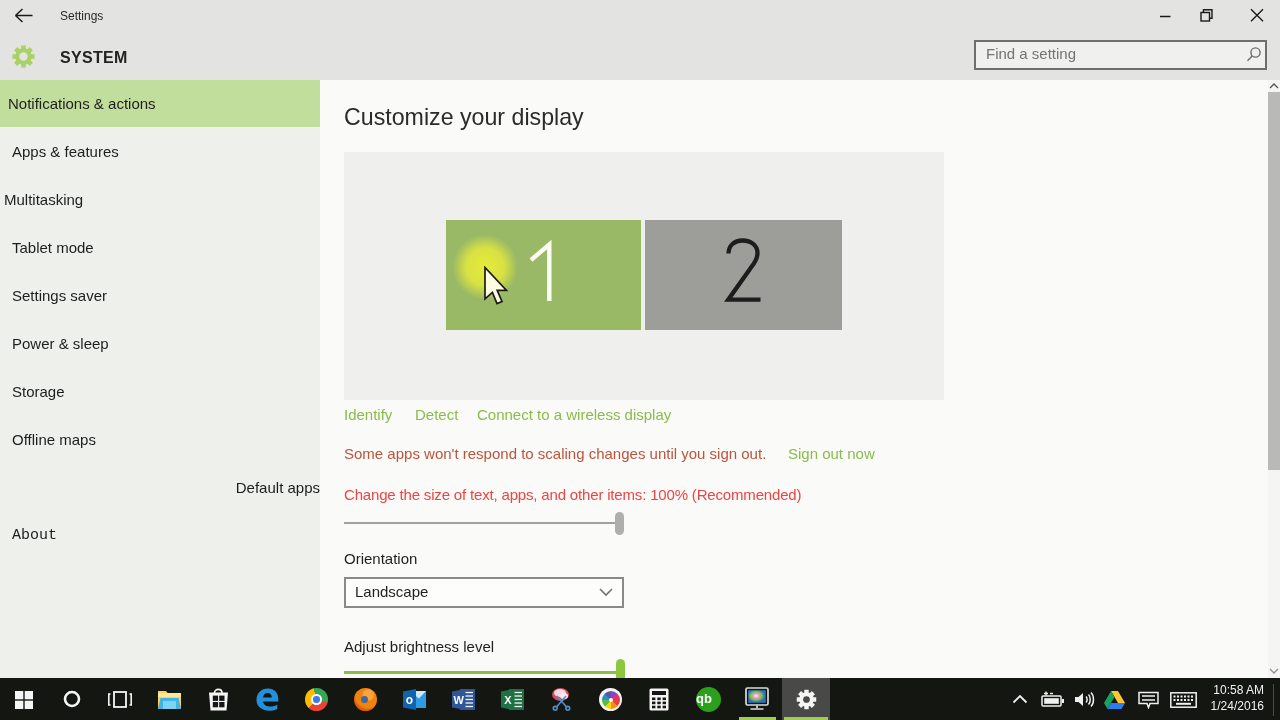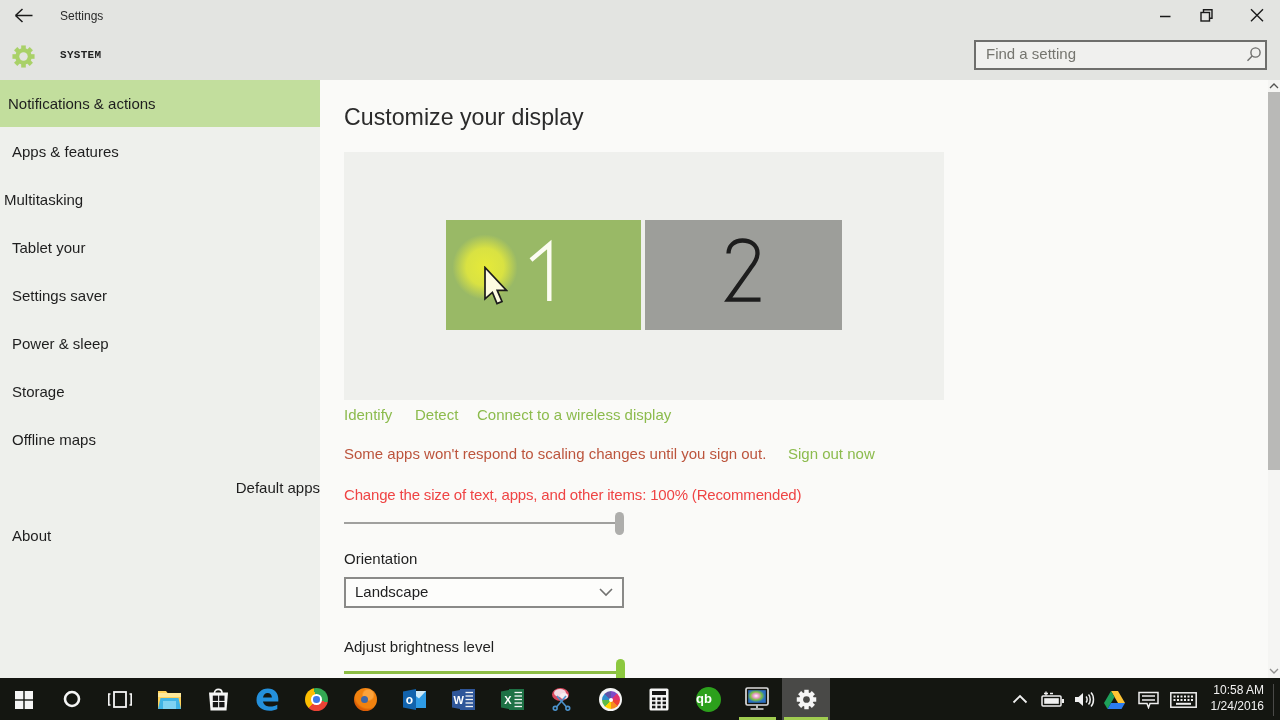--- a/index.html
+++ b/index.html
@@ -31,42 +31,42 @@
     <rect x="1.5" y="10.6" width="5" height="4.8"></rect>
     <rect x="19.5" y="10.6" width="5" height="4.8"></rect>
     <rect x="10.6" y="1.5" width="4.8" height="5" transform="rotate(45 13 13)"></rect>
     <rect x="10.6" y="19.5" width="4.8" height="5" transform="rotate(45 13 13)"></rect>
     <rect x="1.5" y="10.6" width="5" height="4.8" transform="rotate(45 13 13)"></rect>
     <rect x="19.5" y="10.6" width="5" height="4.8" transform="rotate(45 13 13)"></rect>
     <circle cx="13" cy="13" r="8.6"></circle>
   </g>
   <circle cx="13" cy="13" r="4.4" fill="#e3e4e1"></circle>
 </svg>
-<div class="abs" style="left:60px;top:49px;font-size:11px;font-weight:700;letter-spacing:0.3px;color:#222;font-family:Liberation Mono, monospace;">SYSTEM</div>
+<div class="abs" style="left:60px;top:49px;font-size:16px;font-weight:700;letter-spacing:0.3px;color:#222;">SYSTEM</div>
 
 <div class="abs" style="left:974px;top:40px;width:293px;height:30px;background:#f0f0ee;border:2px solid #6e6e6c;"></div>
 <div class="abs" style="left:986px;top:45px;font-size:15px;color:#75756f;">Find a setting</div>
 <svg class="abs" style="left:1246px;top:46px;" width="16" height="18" viewBox="0 0 16 18">
   <circle cx="9.5" cy="6.5" r="4.6" fill="none" stroke="#6e6e6c" stroke-width="1.4"></circle>
   <path d="M6.2 10 L1.5 14.8" stroke="#6e6e6c" stroke-width="1.4"></path>
 </svg>
 
 <div class="abs" style="left:0;top:80px;width:320px;height:598px;background:#eef0ec;"></div>
 <div class="abs" style="left:0;top:80px;width:320px;height:47px;background:#c2de9d;"></div>
 <div class="abs" style="left:0;top:80px;width:320px;font-size:15px;color:#1e1e1e;">
   <div style="height:48px;line-height:48px;padding-left:8px;">Notifications &amp; actions</div>
   <div style="height:48px;line-height:48px;padding-left:12px;">Apps &amp; features</div>
   <div style="height:48px;line-height:48px;padding-left:4px;">Multitasking</div>
-  <div style="height:48px;line-height:48px;padding-left:12px;">Tablet your</div>
+  <div style="height:48px;line-height:48px;padding-left:12px;">Tablet mode</div>
   <div style="height:48px;line-height:48px;padding-left:12px;">Settings saver</div>
   <div style="height:48px;line-height:48px;padding-left:12px;">Power &amp; sleep</div>
   <div style="height:48px;line-height:48px;padding-left:12px;">Storage</div>
   <div style="height:48px;line-height:48px;padding-left:12px;">Offline maps</div>
   <div style="height:48px;line-height:48px;padding-left:12px;text-align:right;">Default apps</div>
-  <div style="height:48px;line-height:48px;padding-left:12px;">About</div>
+  <div style="height:48px;line-height:48px;padding-left:12px;font-family:Liberation Mono, monospace;">About</div>
 </div>
 
 <div class="abs" style="left:344px;top:104px;font-size:23.2px;color:#2b2b2b;">Customize your display</div>
 
 <div class="abs" style="left:344px;top:152px;width:600px;height:248px;background:#eff0ed;"></div>
 <div class="abs" style="left:446px;top:220px;width:195px;height:110px;background:#99b966;"></div>
 <div class="abs" style="left:645px;top:220px;width:197px;height:110px;background:#9d9e9a;"></div>
 <svg class="abs" style="left:446px;top:220px;" width="195" height="110" viewBox="0 0 195 110">
   <path d="M85 40 L103.3 24.5 L103.3 81" fill="none" stroke="#fcfcf2" stroke-width="4.4"></path>
 </svg>

